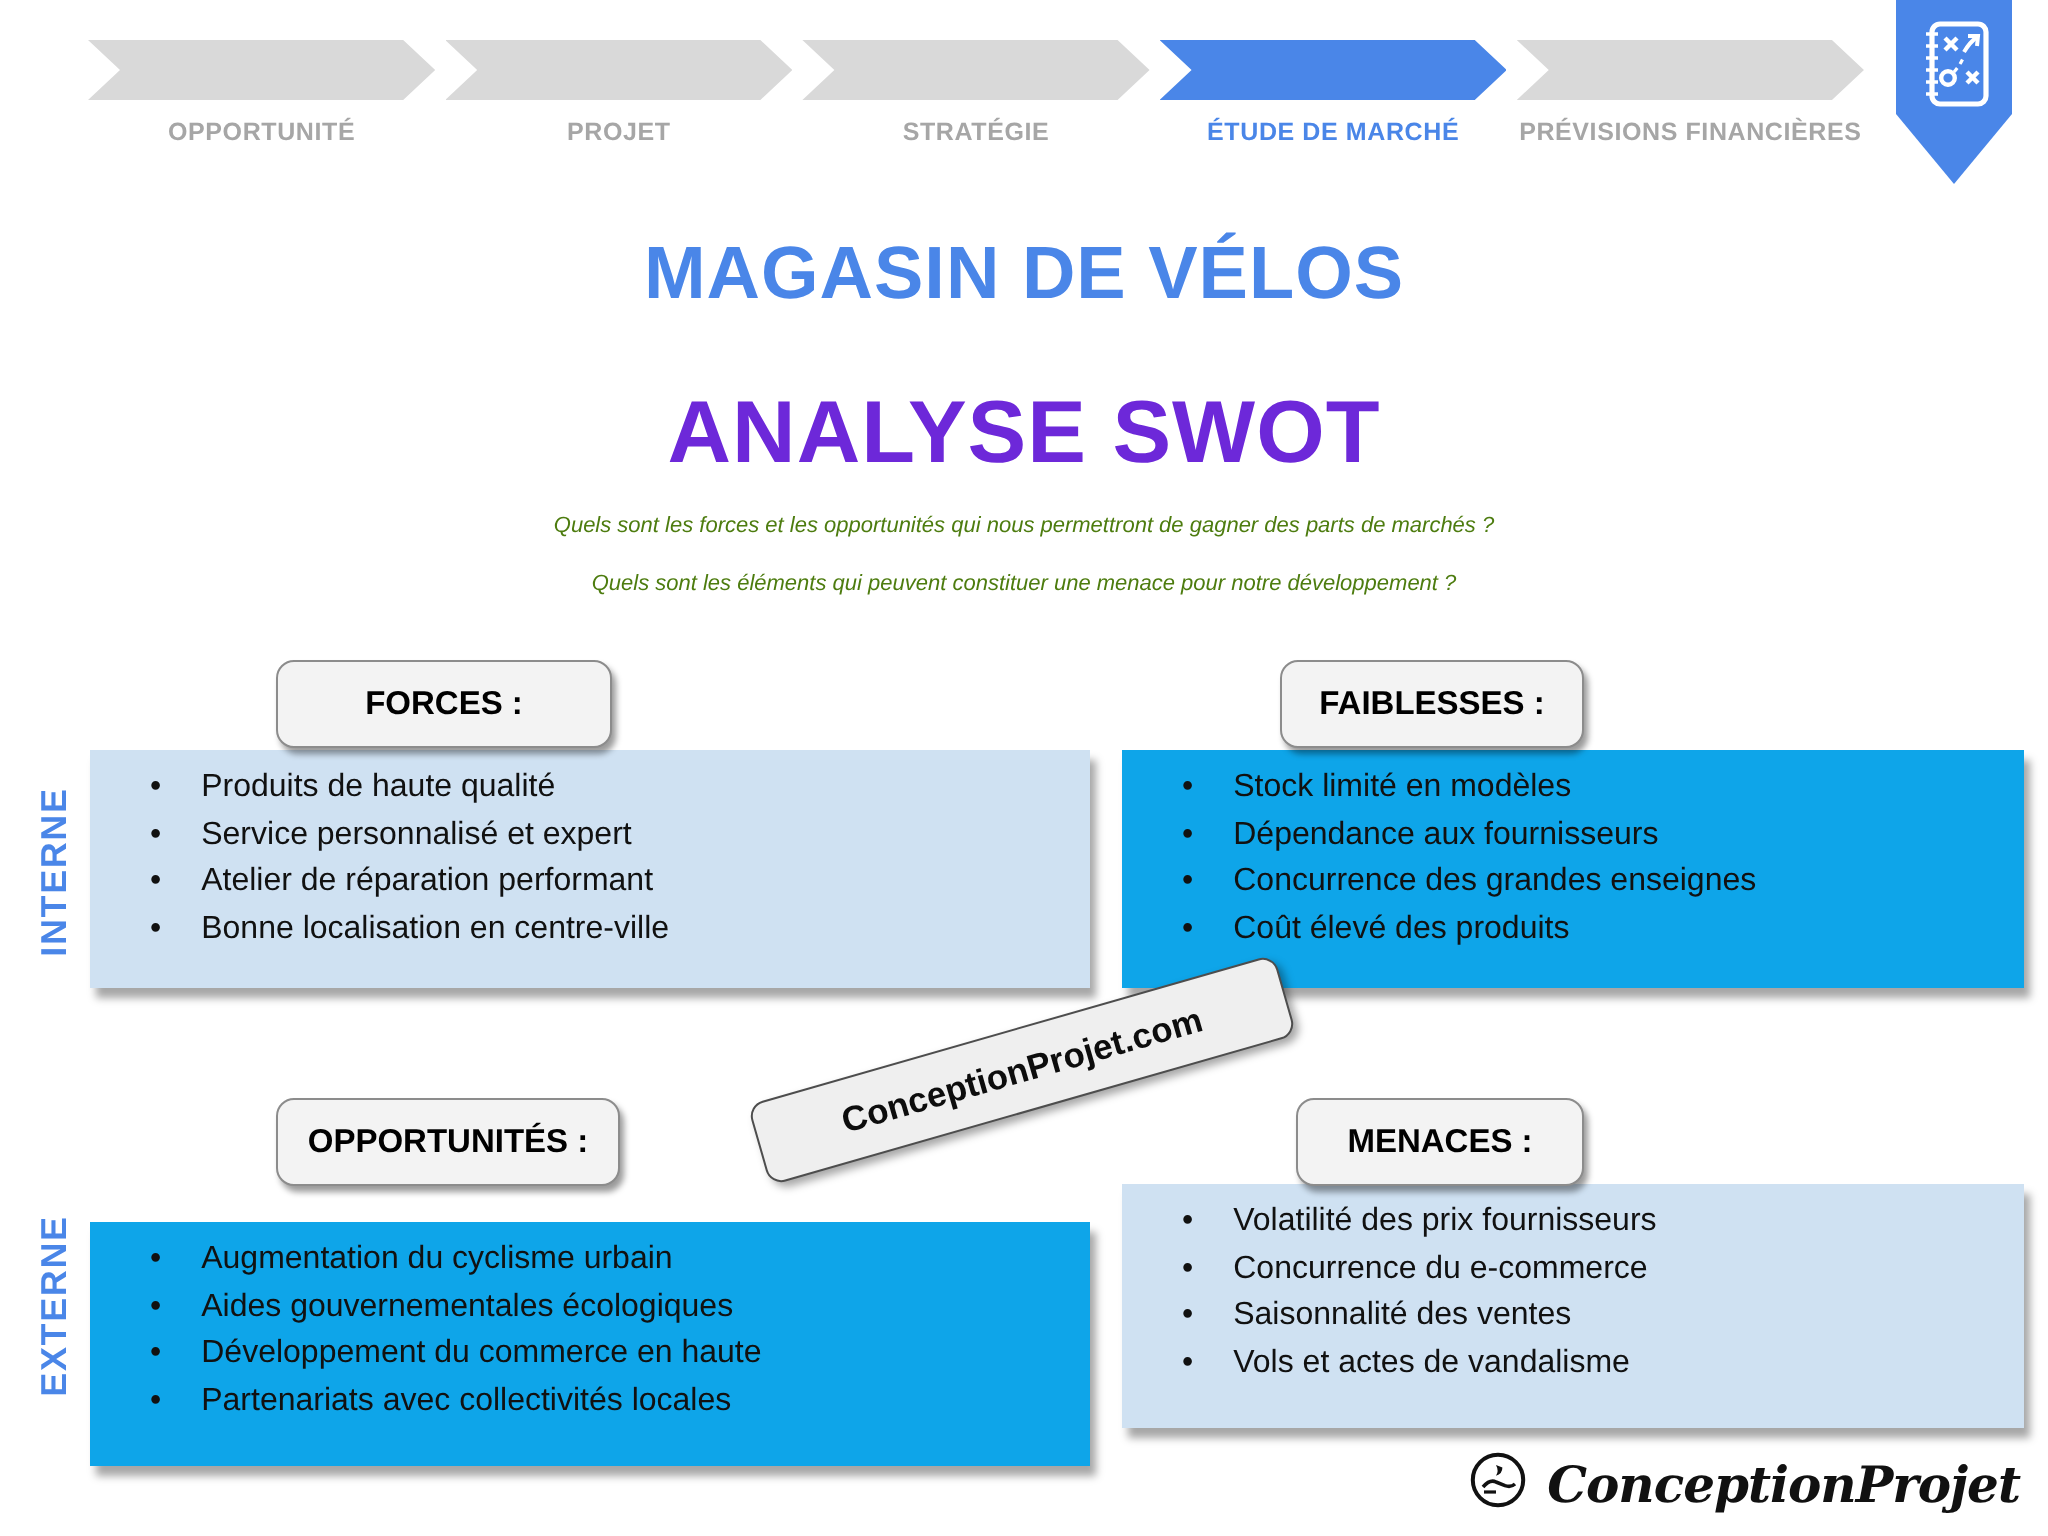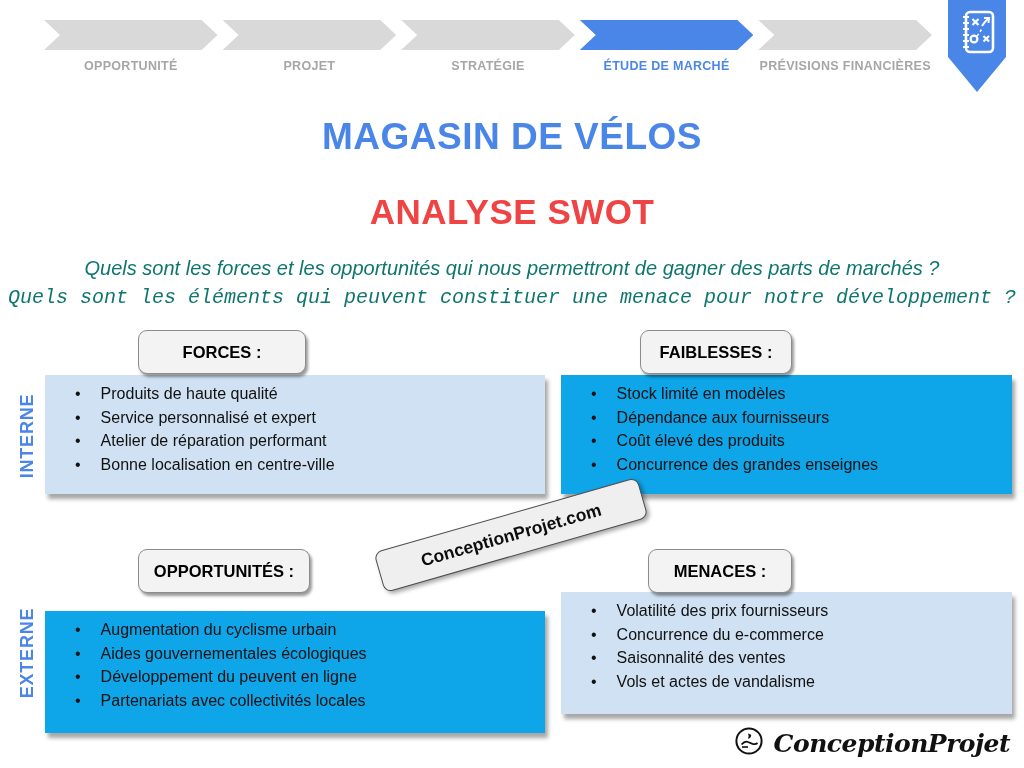--- a/index.html
+++ b/index.html
@@ -18,24 +18,24 @@
 
   
   .ribbon{position:absolute;left:948px;top:0;width:58px;height:92px;background:#4a86e8;
           clip-path:polygon(0 0,100% 0,100% 62%,50% 100%,0 62%);
           display:flex;justify-content:center;align-items:flex-start;padding-top:9px;box-sizing:border-box;}
 
   
   .title-main{position:absolute;top:116px;left:0;width:100%;text-align:center;
               color:#4a86e8;font-size:37px;font-weight:bold;letter-spacing:.5px;}
   .title-sub{position:absolute;top:192px;left:0;width:100%;text-align:center;
-             color:#ef4444;font-size:35px;font-weight:bold;letter-spacing:.5px;}
+             color:#6d28d9;font-size:44px;font-weight:bold;letter-spacing:.5px;}
   .question{position:absolute;left:0;width:100%;text-align:center;font-style:italic;
-            font-size:20px;color:#0f766e;}
-  .q1{top:257px;} .q2{top:286px;font-family:Liberation Mono, monospace;}
+            font-size:11px;color:#4d7c0f;}
+  .q1{top:257px;} .q2{top:286px;}
 
   
   .axis{position:absolute;width:120px;height:20px;text-align:center;color:#4a86e8;
         font-weight:bold;font-size:18px;letter-spacing:.8px;transform:rotate(-90deg);}
   .axis-interne{left:-33px;top:426px;}
   .axis-externe{left:-33px;top:643px;}
 
   
   .hdr{position:absolute;height:42px;background:#f3f3f3;border:1px solid #8c8c8c;border-radius:9px;
        box-shadow:2px 3px 3px rgba(0,0,0,.4);display:flex;align-items:center;justify-content:center;
@@ -136,29 +136,29 @@
       <li>Produits de haute qualité</li>
       <li>Service personnalisé et expert</li>
       <li>Atelier de réparation performant</li>
       <li>Bonne localisation en centre-ville</li>
     </ul>
   </div>
   <div class="panel gray p-faiblesses">
     <ul>
       <li>Stock limité en modèles</li>
       <li>Dépendance aux fournisseurs</li>
+      <li>Concurrence des grandes enseignes</li>
       <li>Coût élevé des produits</li>
-      <li>Concurrence des grandes enseignes</li>
     </ul>
   </div>
   <div class="panel gray p-opportunites">
     <ul>
       <li>Augmentation du cyclisme urbain</li>
       <li>Aides gouvernementales écologiques</li>
-      <li>Développement du peuvent en ligne</li>
+      <li>Développement du commerce en haute</li>
       <li>Partenariats avec collectivités locales</li>
     </ul>
   </div>
   <div class="panel blue p-menaces">
     <ul>
       <li>Volatilité des prix fournisseurs</li>
       <li>Concurrence du e-commerce</li>
       <li>Saisonnalité des ventes</li>
       <li>Vols et actes de vandalisme</li>
     </ul>

